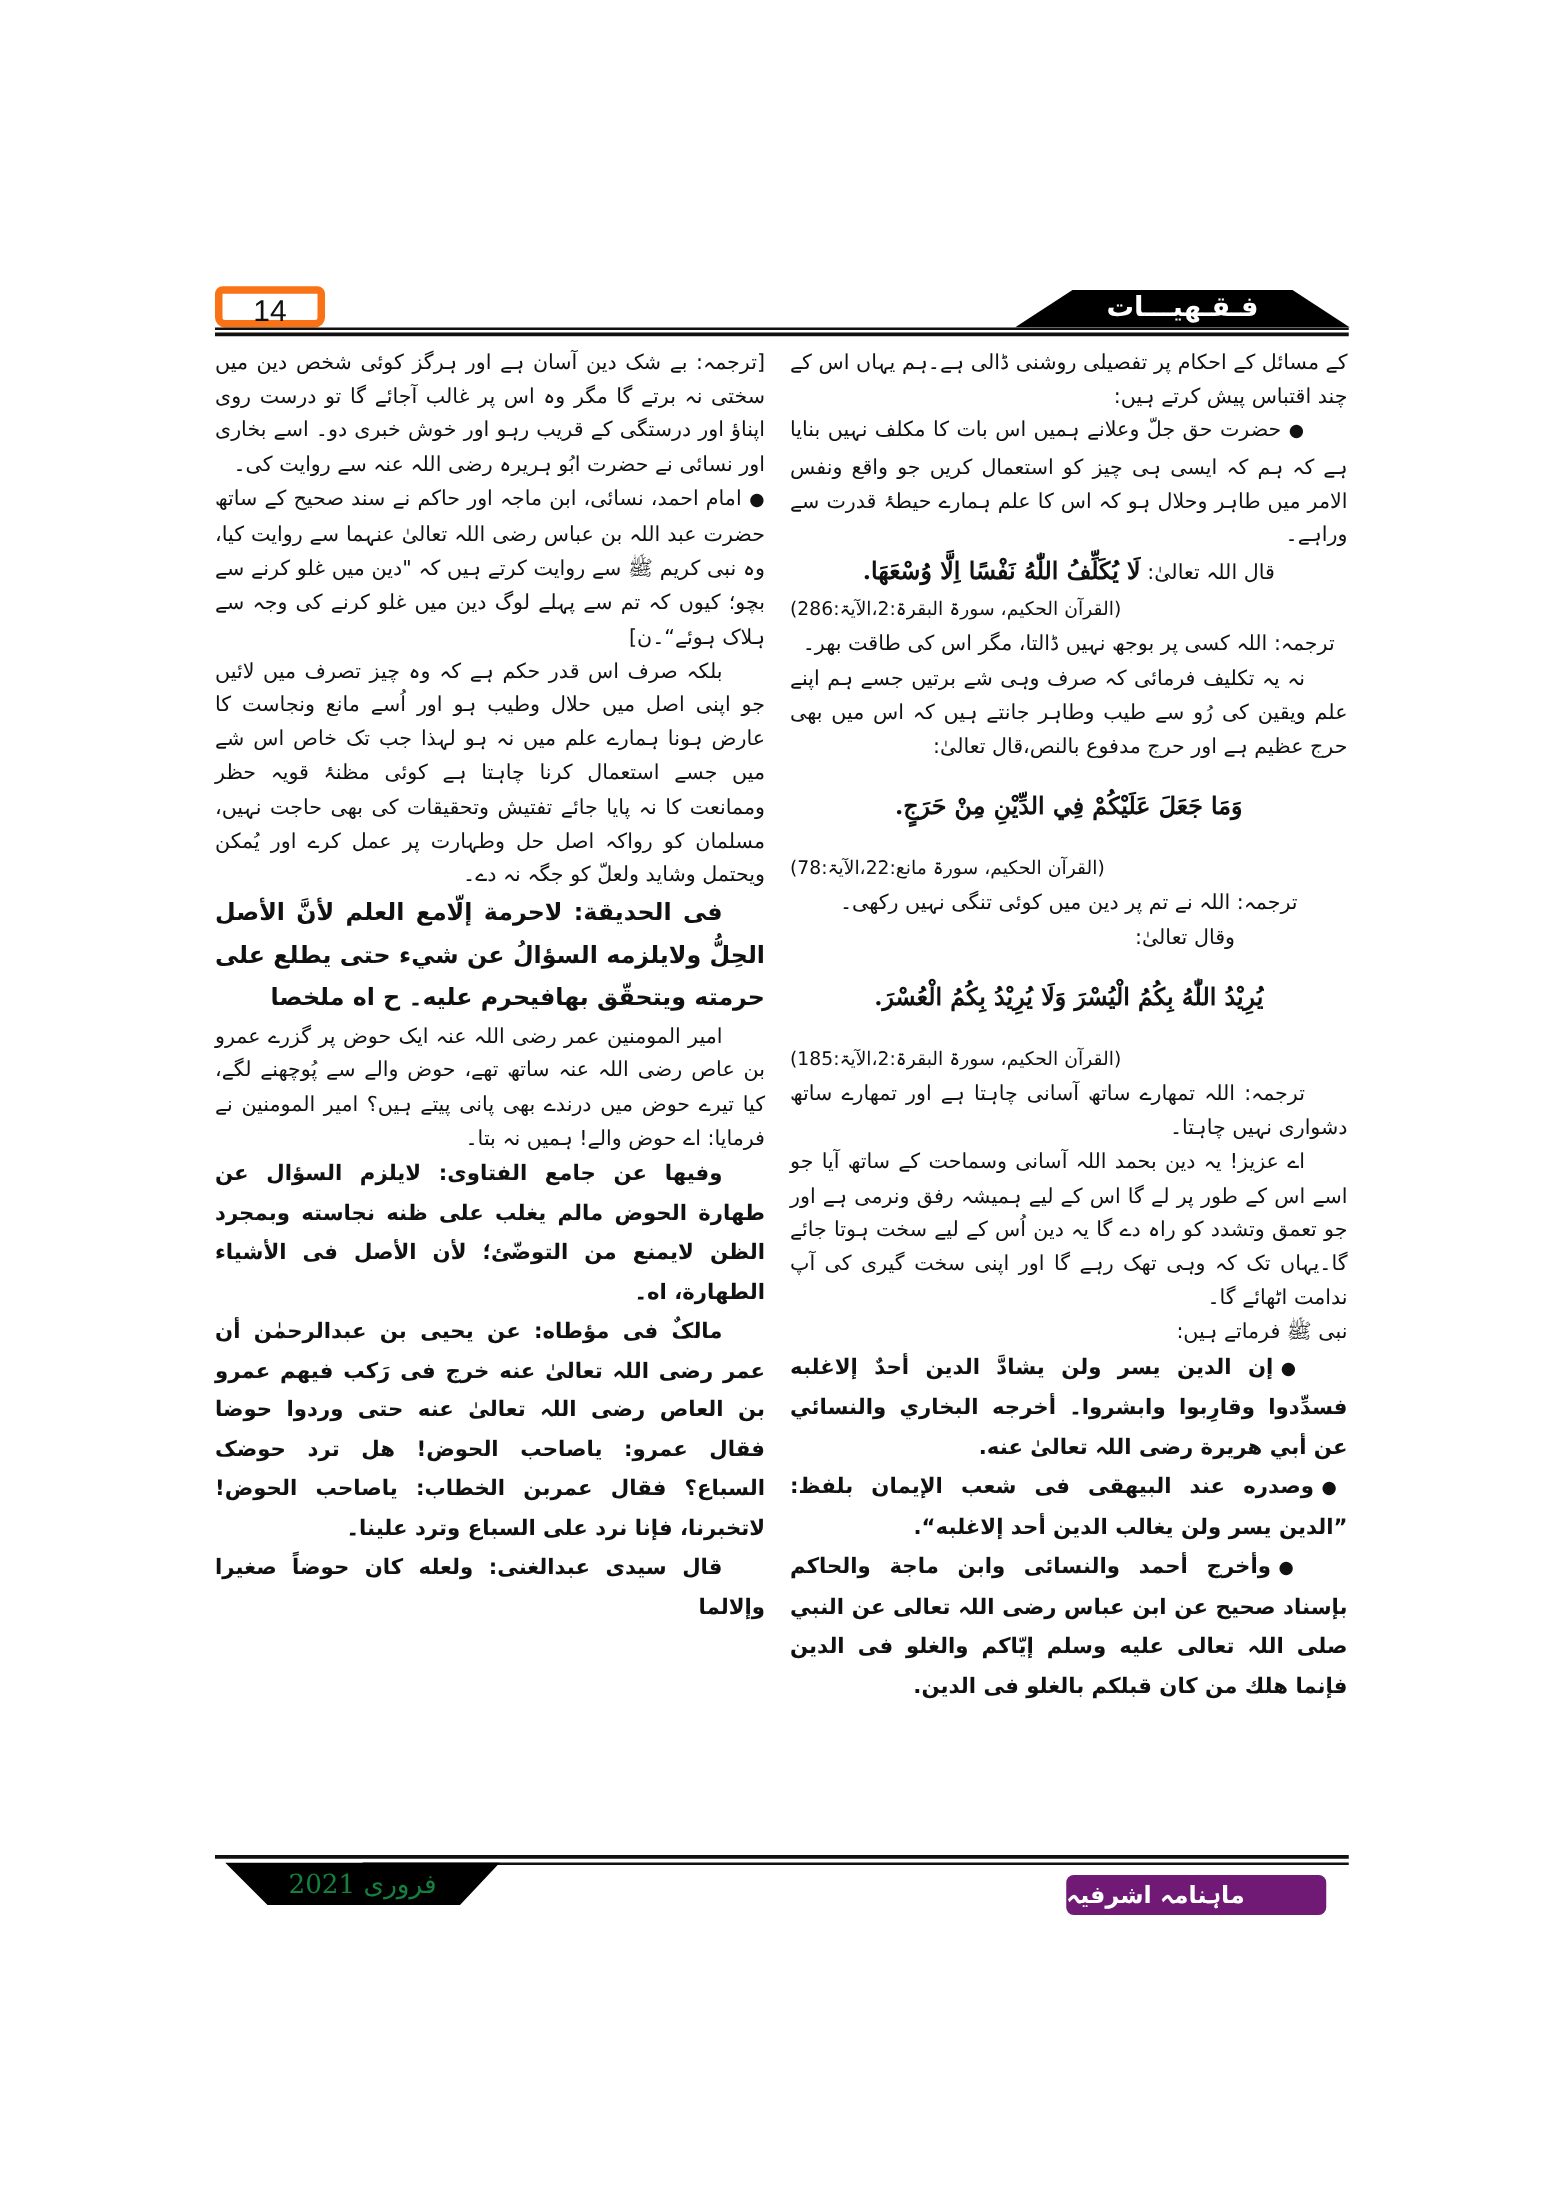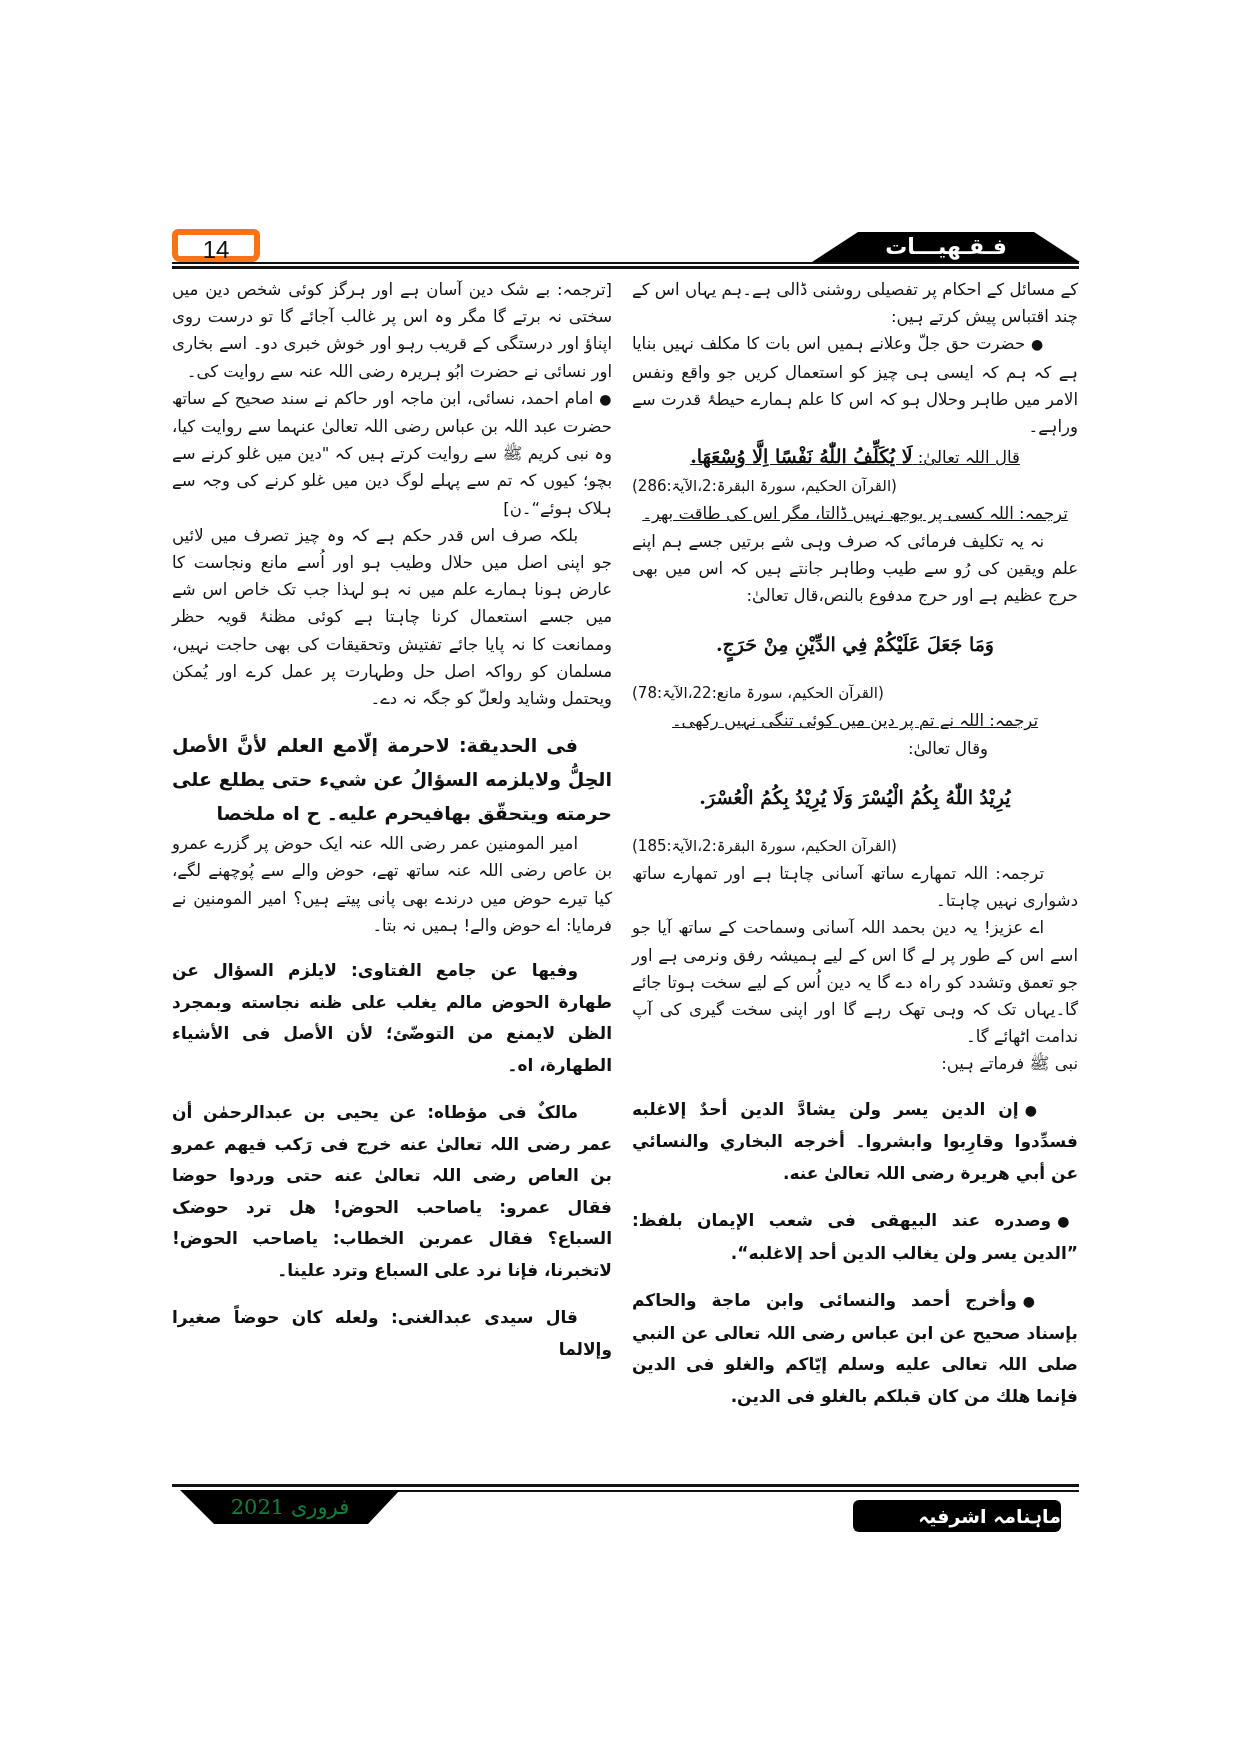--- a/index.html
+++ b/index.html
@@ -12,33 +12,33 @@
     .header-banner { position: absolute; left: 812px; top: 232px; width: 268px; height: 46px; }
     .header-banner svg { position: absolute; left: 0; top: 0; }
     .header-banner-label { position: absolute; left: 0; top: 0; width: 268px; height: 30px; text-align: center; color: #fff; font-size: 22px; line-height: 30px; font-weight: bold; direction: rtl; letter-spacing: 2px; }
 
     
     .col { position: absolute; top: 276px; direction: rtl; text-align: justify; font-family: "DejaVu Sans", sans-serif; }
     .col-right { left: 632px; width: 446px; }
     .col-left { left: 172px; width: 440px; }
     .p { font-size: 16.5px; line-height: 27.2px; margin: 0; }
     .p.indent { text-indent: 34px; }
-    .p.center { text-align: center; text-decoration: underline; }
+    .p.center { text-align: center; }
     .p.ref { font-size: 15px; text-align: left; direction: rtl; padding-left: 0; }
-    .ar { font-family: "DejaVu Sans", sans-serif; font-weight: bold; font-size: 17px; line-height: 31.5px; margin-top: 16px; }
+    .ar { font-family: "DejaVu Sans", sans-serif; font-weight: bold; font-size: 17px; line-height: 31.5px; }
     .ar.big { font-size: 19px; line-height: 34px; }
     .verse { font-family: "DejaVu Serif", serif; font-weight: bold; font-size: 19px; line-height: 33px; text-align: center; }
     .bullet::before { content: "\25CF"; margin-left: 6px; font-size: 14px; }
 
     
     .footer-rule-thick { position: absolute; left: 172px; top: 1484px; width: 907px; height: 3px; background: #111; }
     .footer-rule-thin { position: absolute; left: 290px; top: 1490px; width: 789px; height: 2px; background: #111; }
     .footer-date { position: absolute; left: 180px; top: 1490px; width: 220px; height: 34px; }
     .footer-date-label { position: absolute; left: 0; top: 0; width: 220px; height: 34px; text-align: center; color: #15803d; font-size: 21px; line-height: 34px; direction: rtl; font-family: "DejaVu Serif", serif; }
-    .footer-mag { position: absolute; left: 853px; top: 1500px; width: 208px; height: 32px; background: #000000; border-radius: 6px; color: #fff; text-align: right; font-size: 19px; line-height: 32px; font-weight: bold; direction: rtl; letter-spacing: 1px; }
+    .footer-mag { position: absolute; left: 853px; top: 1500px; width: 208px; height: 32px; background: #701a75; border-radius: 6px; color: #fff; text-align: left; font-size: 19px; line-height: 32px; font-weight: bold; direction: rtl; letter-spacing: 1px; }
   </style>
 </head>
 <body>
 
 <div class="page-num-box">
   <span>14</span>
 </div>
 <div class="header-banner">
   <svg width="268" height="30" viewBox="0 0 268 30">
     <polygon points="46,0 222,0 268,30 0,30" fill="#000"></polygon>

